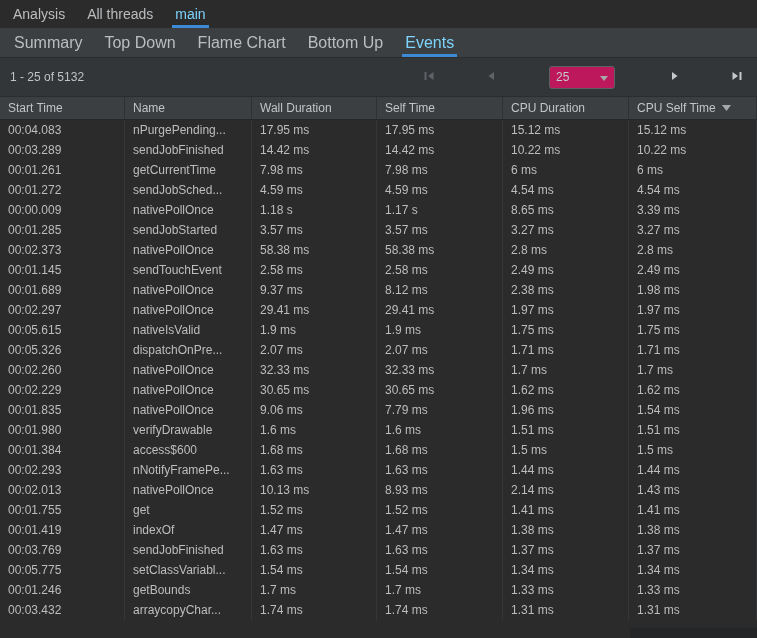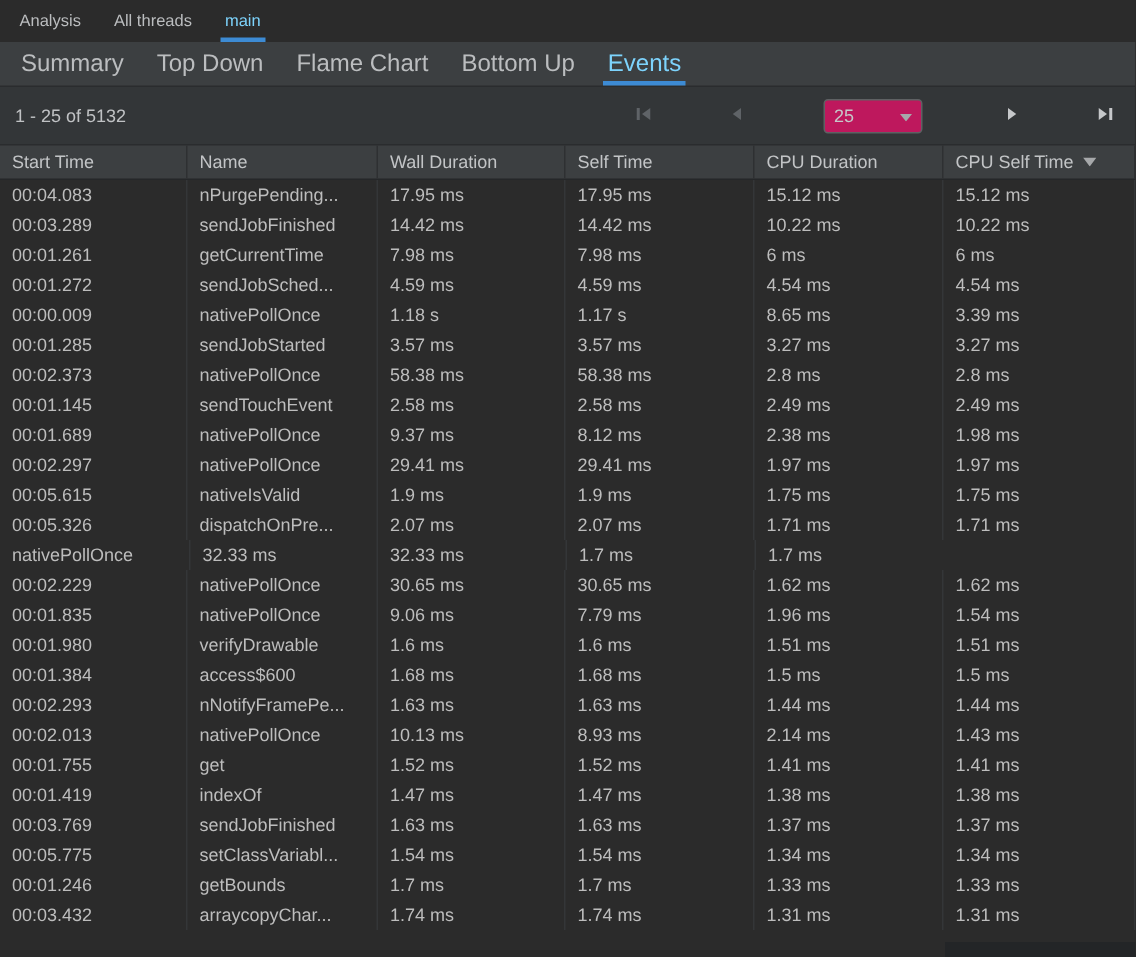--- a/index.html
+++ b/index.html
@@ -2,21 +2,21 @@
 <html style="--accent: #3d8bd4;"><head>
 <meta charset="utf-8">
 <style>
   :root { --accent: #3d8bd4; }
   * { box-sizing: border-box; }
   html, body { width: 757px; height: 638px; margin: 0; overflow: hidden; }
   body { background: #2b2b2b; color: #bdbdbd; font: 12px "Liberation Sans", sans-serif; }
   .app { display: flex; flex-direction: column; height: 100%; }
 
   .topbar { height: 28px; display: flex; background: #2b2b2b; padding-left: 2px; flex: none; }
-  .tab { position: relative; display: flex; align-items: center; padding: 0 11px; font-size: 11px; color: #bbbdbf; cursor: default; }
+  .tab { position: relative; display: flex; align-items: center; padding: 0 11px; font-size: 14px; color: #bbbdbf; cursor: default; }
   .tab.active { color: #7dd3fc; }
   .tab.active::after { content: ""; position: absolute; left: 8px; right: 8px; bottom: 0; height: 3px; background: var(--accent); }
 
   .subbar { height: 30px; display: flex; background: #3c3f41; border-bottom: 1px solid #2a2c2e; padding-left: 3px; flex: none; }
   .subbar .tab { font-size: 16px; }
 
   .pagebar { height: 38px; display: flex; align-items: center; background: #333638; padding: 0 8px; flex: none; gap: 28px; }
   .range { color: #c0c2c4; padding-left: 2px; }
   .spacer { flex: 1; }
   .nav-btn { width: 24px; height: 24px; display: flex; align-items: center; justify-content: center; margin-left: 10px; cursor: default; }
@@ -215,20 +215,21 @@
       </div>
       <div class="tr">
         <div class="td c0">00:05.326</div>
         <div class="td c1">dispatchOnPre...</div>
         <div class="td c2">2.07 ms</div>
         <div class="td c3">2.07 ms</div>
         <div class="td c4">1.71 ms</div>
         <div class="td c5">1.71 ms</div>
       </div>
       <div class="tr">
+        <div class="td c0">00:02.260</div>
         <div class="td c1">nativePollOnce</div>
         <div class="td c2">32.33 ms</div>
         <div class="td c3">32.33 ms</div>
         <div class="td c4">1.7 ms</div>
         <div class="td c5">1.7 ms</div>
       </div>
       <div class="tr">
         <div class="td c0">00:02.229</div>
         <div class="td c1">nativePollOnce</div>
         <div class="td c2">30.65 ms</div>

